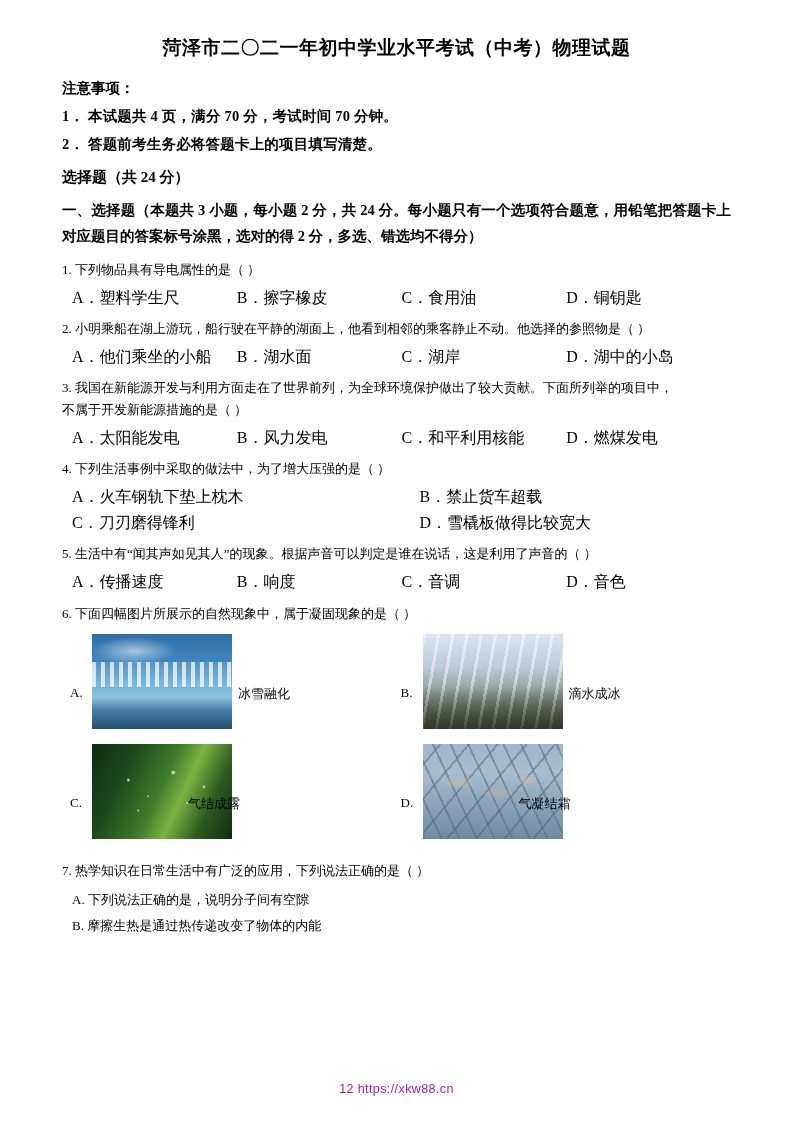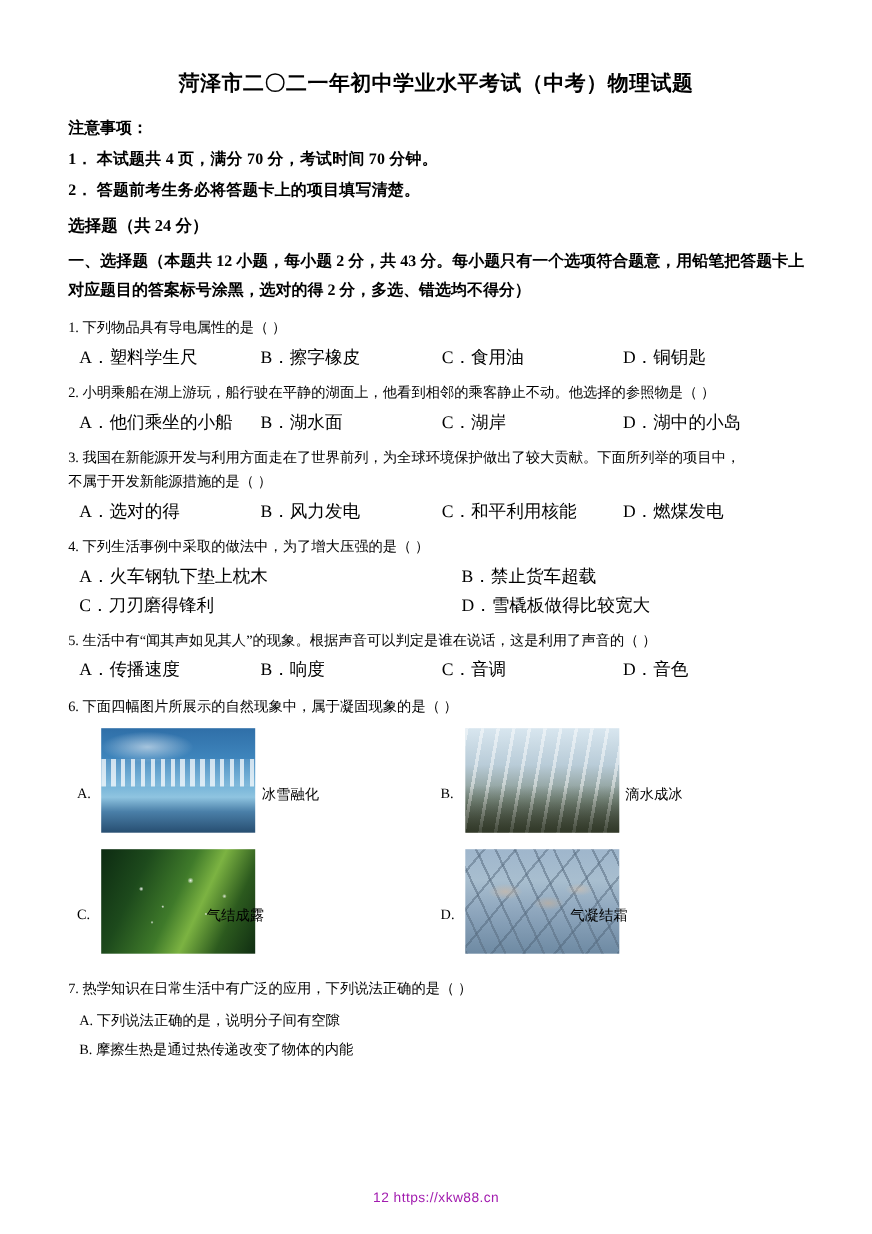--- a/index.html
+++ b/index.html
@@ -14,21 +14,21 @@
     font-family: "Liberation Serif", "DejaVu Serif", serif;
     color: #000000;
     overflow: hidden;
   }
   .page {
     position: absolute;
     left: 0; top: 0;
     width: 793px;
     height: 1110px;
     box-sizing: border-box;
-    padding: 55px 62px 0 62px;
+    padding: 27px 62px 0 62px;
   }
   .doc-title {
     text-align: center;
     font-size: 19px;
     font-weight: bold;
     letter-spacing: 0.5px;
     margin: 8px 0 18px 0;
     font-family: "Liberation Serif", "DejaVu Serif", serif;
   }
   .notice-head {
@@ -224,21 +224,21 @@
 
 <div class="page">
 
   <div class="doc-title">菏泽市二〇二一年初中学业水平考试（中考）物理试题</div>
 
   <div class="notice-head">注意事项：</div>
   <div class="notice-line">1． 本试题共 4 页，满分 70 分，考试时间 70 分钟。</div>
   <div class="notice-line">2． 答题前考生务必将答题卡上的项目填写清楚。</div>
 
   <div class="section-head">选择题（共 24 分）</div>
-  <div class="para-bold">一、选择题（本题共 12 小题，每小题 2 分，共 43 分。每小题只有一个选项符合题意，用铅笔把答题卡上对应题目的答案标号涂黑，选对的得 2 分，多选、错选均不得分）</div>
+  <div class="para-bold">一、选择题（本题共 3 小题，每小题 2 分，共 24 分。每小题只有一个选项符合题意，用铅笔把答题卡上对应题目的答案标号涂黑，选对的得 2 分，多选、错选均不得分）</div>
 
   <div class="q-stem">1. 下列物品具有导电属性的是（      ）</div>
   <div class="opt-row four">
     <div>A．塑料学生尺</div>
     <div>B．擦字橡皮</div>
     <div>C．食用油</div>
     <div>D．铜钥匙</div>
   </div>
 
   <div class="q-stem">2. 小明乘船在湖上游玩，船行驶在平静的湖面上，他看到相邻的乘客静止不动。他选择的参照物是（      ）</div>
@@ -247,21 +247,21 @@
     <div>B．湖水面</div>
     <div>C．湖岸</div>
     <div>D．湖中的小岛</div>
   </div>
 
   <div class="q-stem">
     <span>3. 我国在新能源开发与利用方面走在了世界前列，为全球环境保护做出了较大贡献。下面所列举的项目中，</span>
     <span class="indent2">不属于开发新能源措施的是（      ）</span>
   </div>
   <div class="opt-row four">
-    <div>A．选对的得</div>
+    <div>A．太阳能发电</div>
     <div>B．风力发电</div>
     <div>C．和平利用核能</div>
     <div>D．燃煤发电</div>
   </div>
 
   <div class="q-stem">4. 下列生活事例中采取的做法中，为了增大压强的是（      ）</div>
   <div class="opt-row two indentB">
     <div>A．火车钢轨下垫上枕木</div>
     <div>B．禁止货车超载</div>
   </div>

